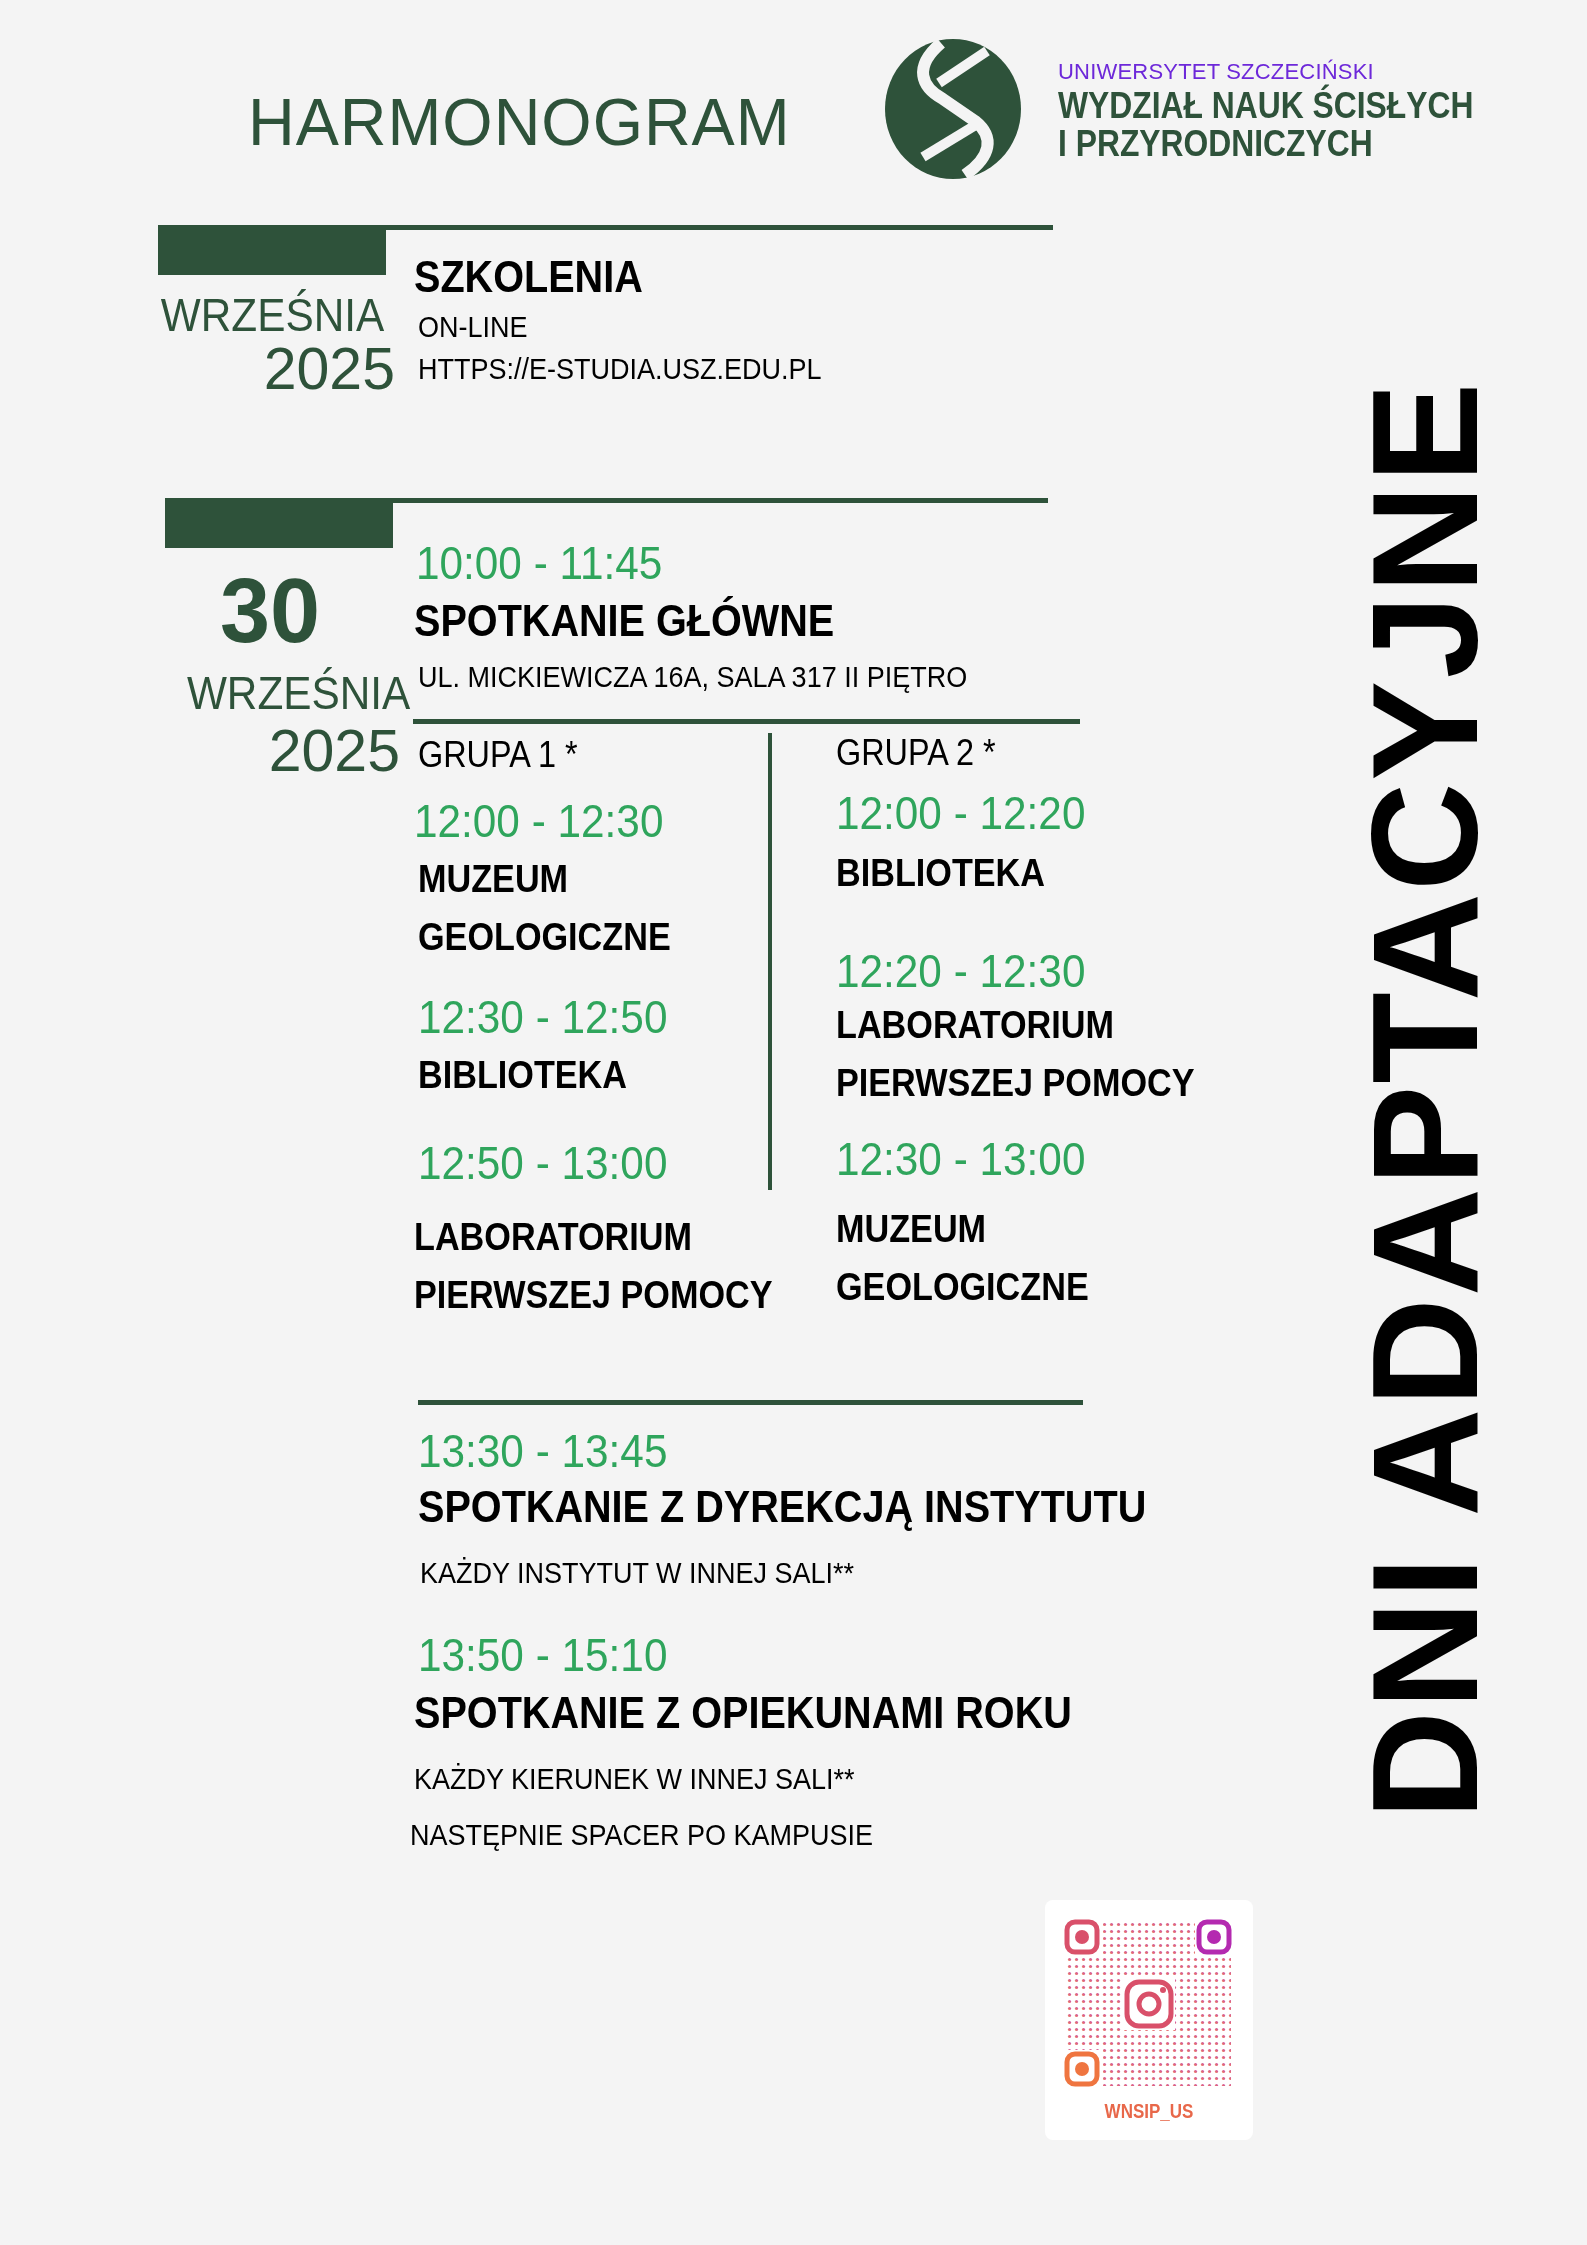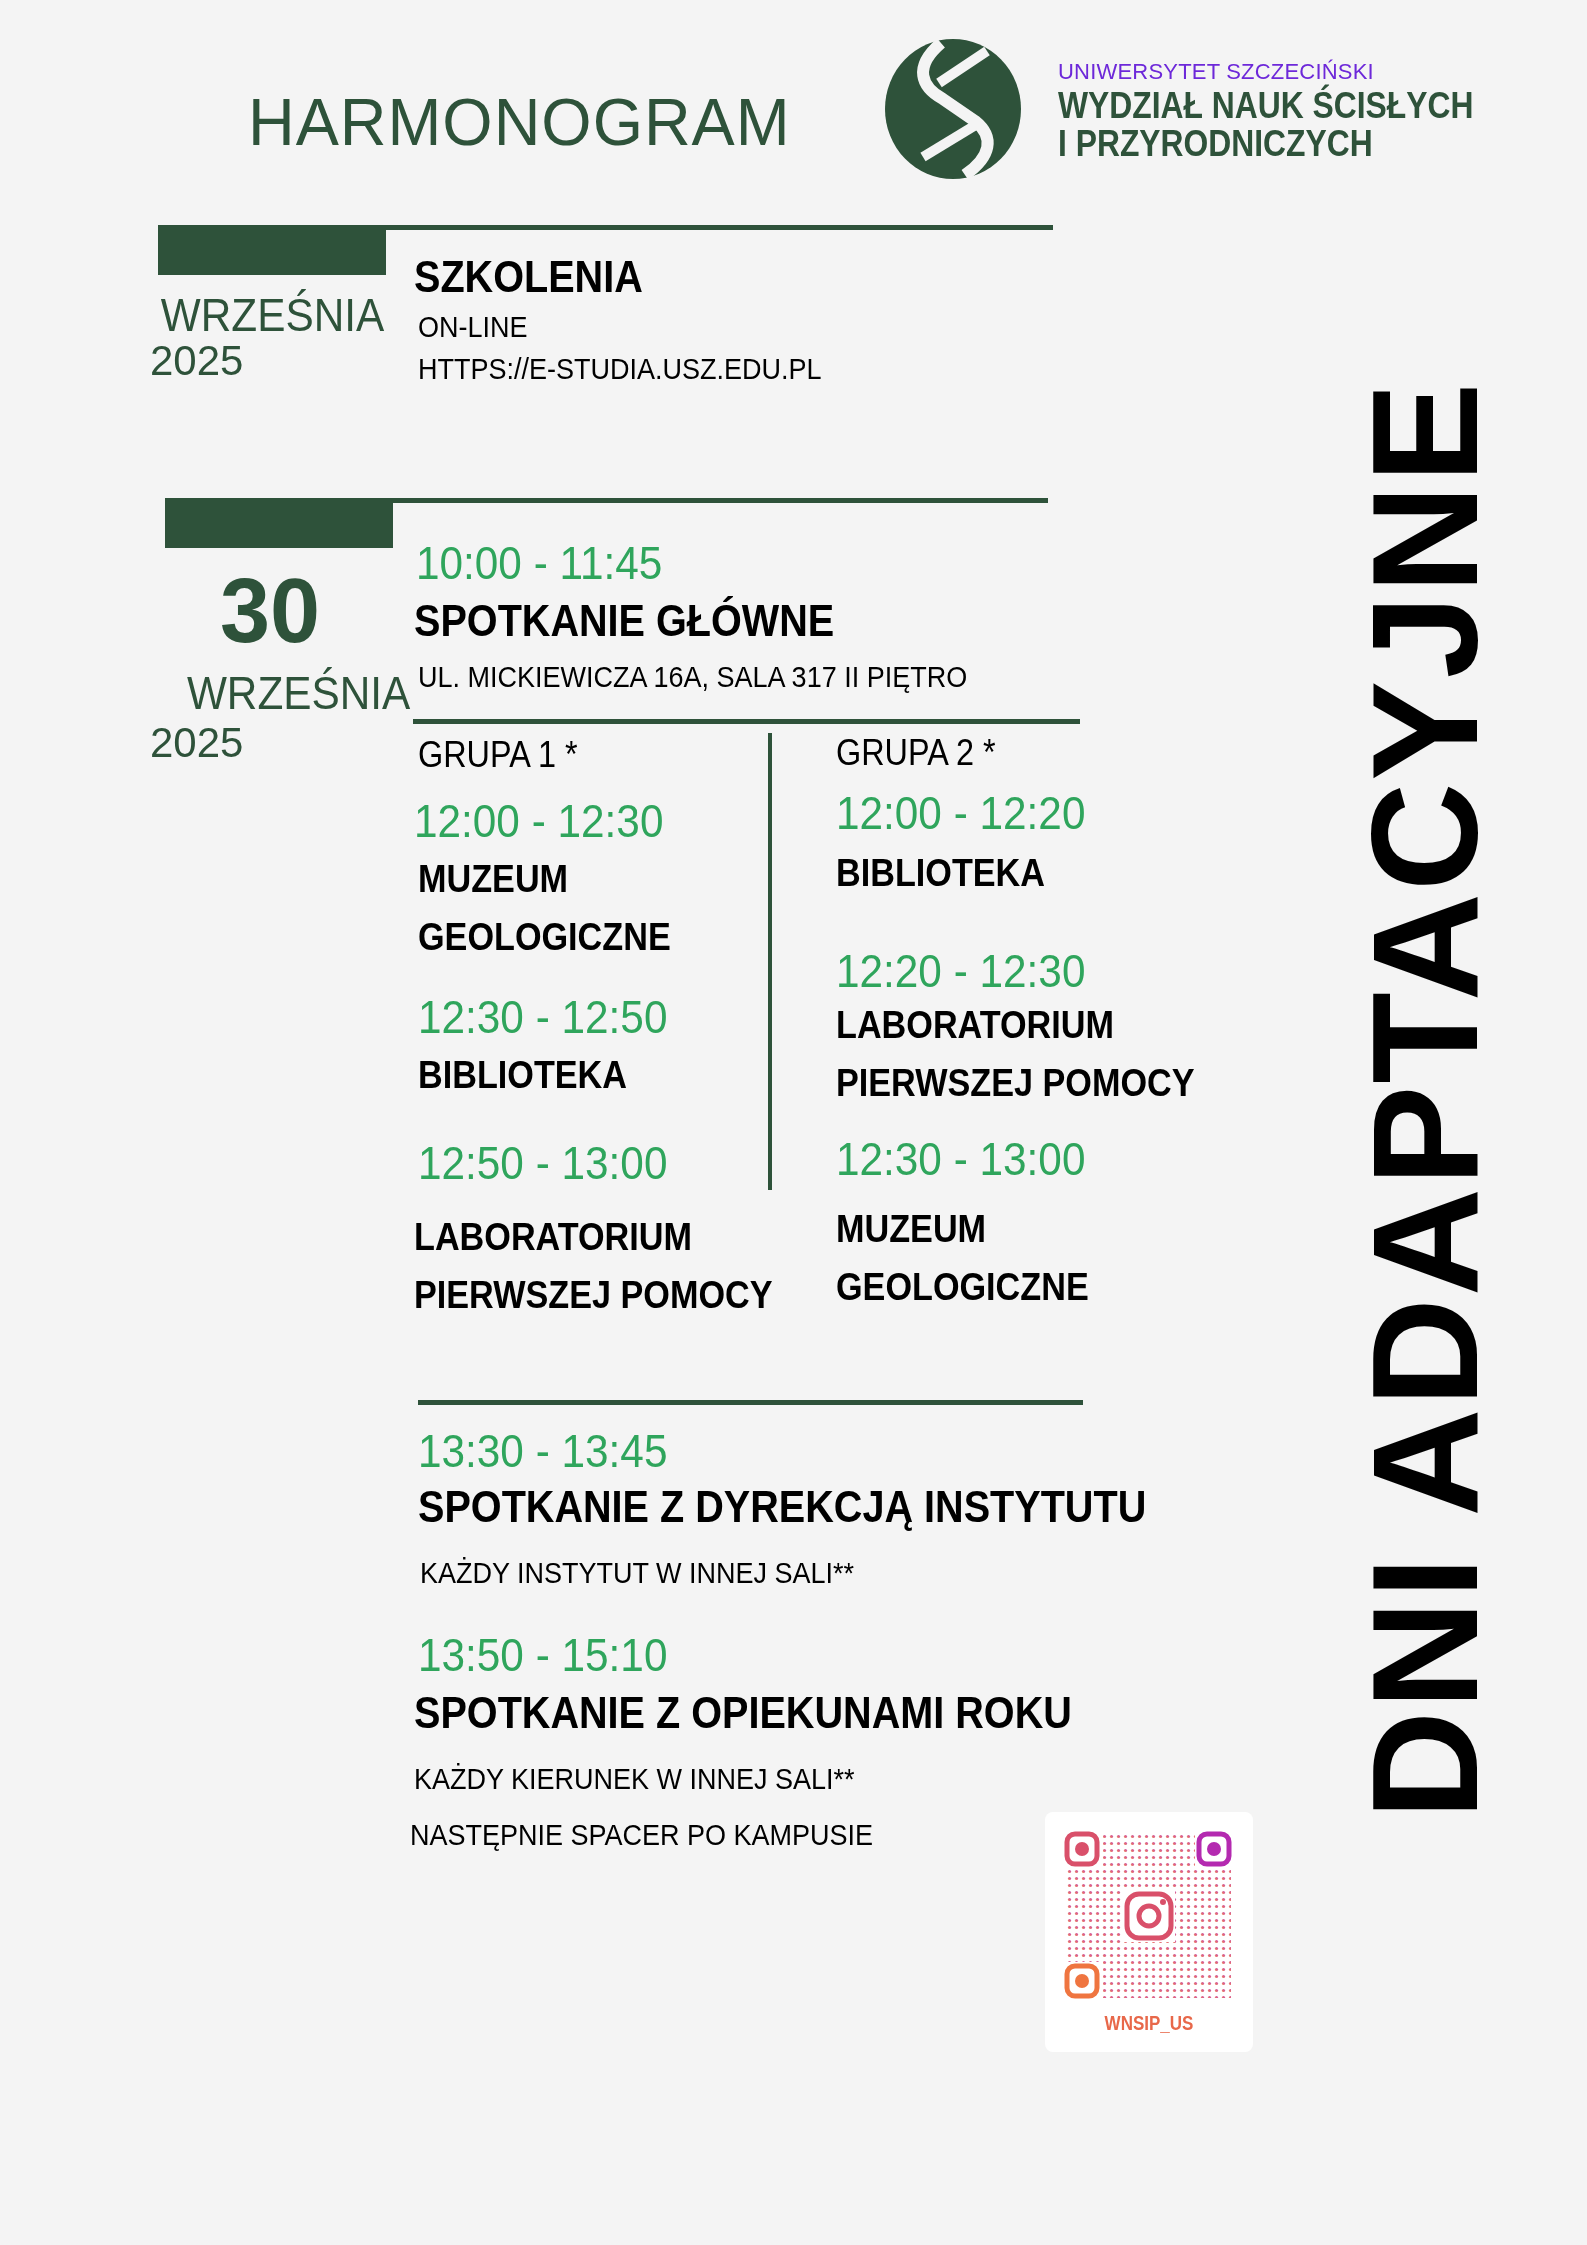--- a/index.html
+++ b/index.html
@@ -20,38 +20,38 @@
     font-family:"Liberation Sans Narrow","Liberation Sans", sans-serif;
   }
   .faculty {
     left:1058px; top:87px; font-size:37px; font-weight:700; color:#2e523a; line-height:38px;
     transform:scaleX(0.86); transform-origin:left;
   }
   .bar-thick { background:#2e523a; }
   .hline { background:#2e523a; height:5px; }
   .day-num { font-size:90px; font-weight:700; color:#2e523a; text-align:center; line-height:1; }
   .day-month { font-size:46px; color:#2e523a; text-align:center; line-height:1; transform:scaleX(0.92); }
-  .day-year { font-size:42px; color:#2e523a; text-align:left; line-height:1; }
+  .day-year { font-size:59px; color:#2e523a; text-align:right; line-height:1; }
   .event-title { font-weight:700; color:#000; font-size:44px; white-space:nowrap; transform:scaleX(0.9); transform-origin:left; }
   .sub { color:#000; font-size:30px; white-space:nowrap; transform:scaleX(0.9); transform-origin:left; }
   .time { color:#2fa55c; font-size:46px; white-space:nowrap; transform:scaleX(0.92); transform-origin:left; }
   .group-label { color:#000; font-size:36px; white-space:nowrap; transform:scaleX(0.9); transform-origin:left; }
   .place { color:#000; font-weight:700; font-size:38px; white-space:nowrap; line-height:58px; transform:scaleX(0.9); transform-origin:left; }
   .vline { background:#2e523a; width:4px; }
   .vertical-title {
     left:1355px; top:335px; width:140px; height:1530px;
   }
   .vertical-title span {
     position:absolute; left:50%; top:50%;
     transform: translate(-50%,-50%) rotate(-90deg) scaleY(1.0);
     font-size:150px; font-weight:700; color:#000; white-space:nowrap; letter-spacing:2px;
     font-family:"Liberation Sans", sans-serif;
   }
   .qr-card {
-    left:1045px; top:1812px; width:208px; height:240px; background:#ffffff; border-radius:8px;
+    left:1045px; top:1900px; width:208px; height:240px; background:#ffffff; border-radius:8px;
   }
   .qr-label {
     position:absolute; left:0; right:0; top:200px; text-align:center; font-size:20px; font-weight:700; color:#e8684a;
     transform:scaleX(0.85);
   }
 </style>
 </head>
 <body>
 
 <div class="abs title">HARMONOGRAM</div>

